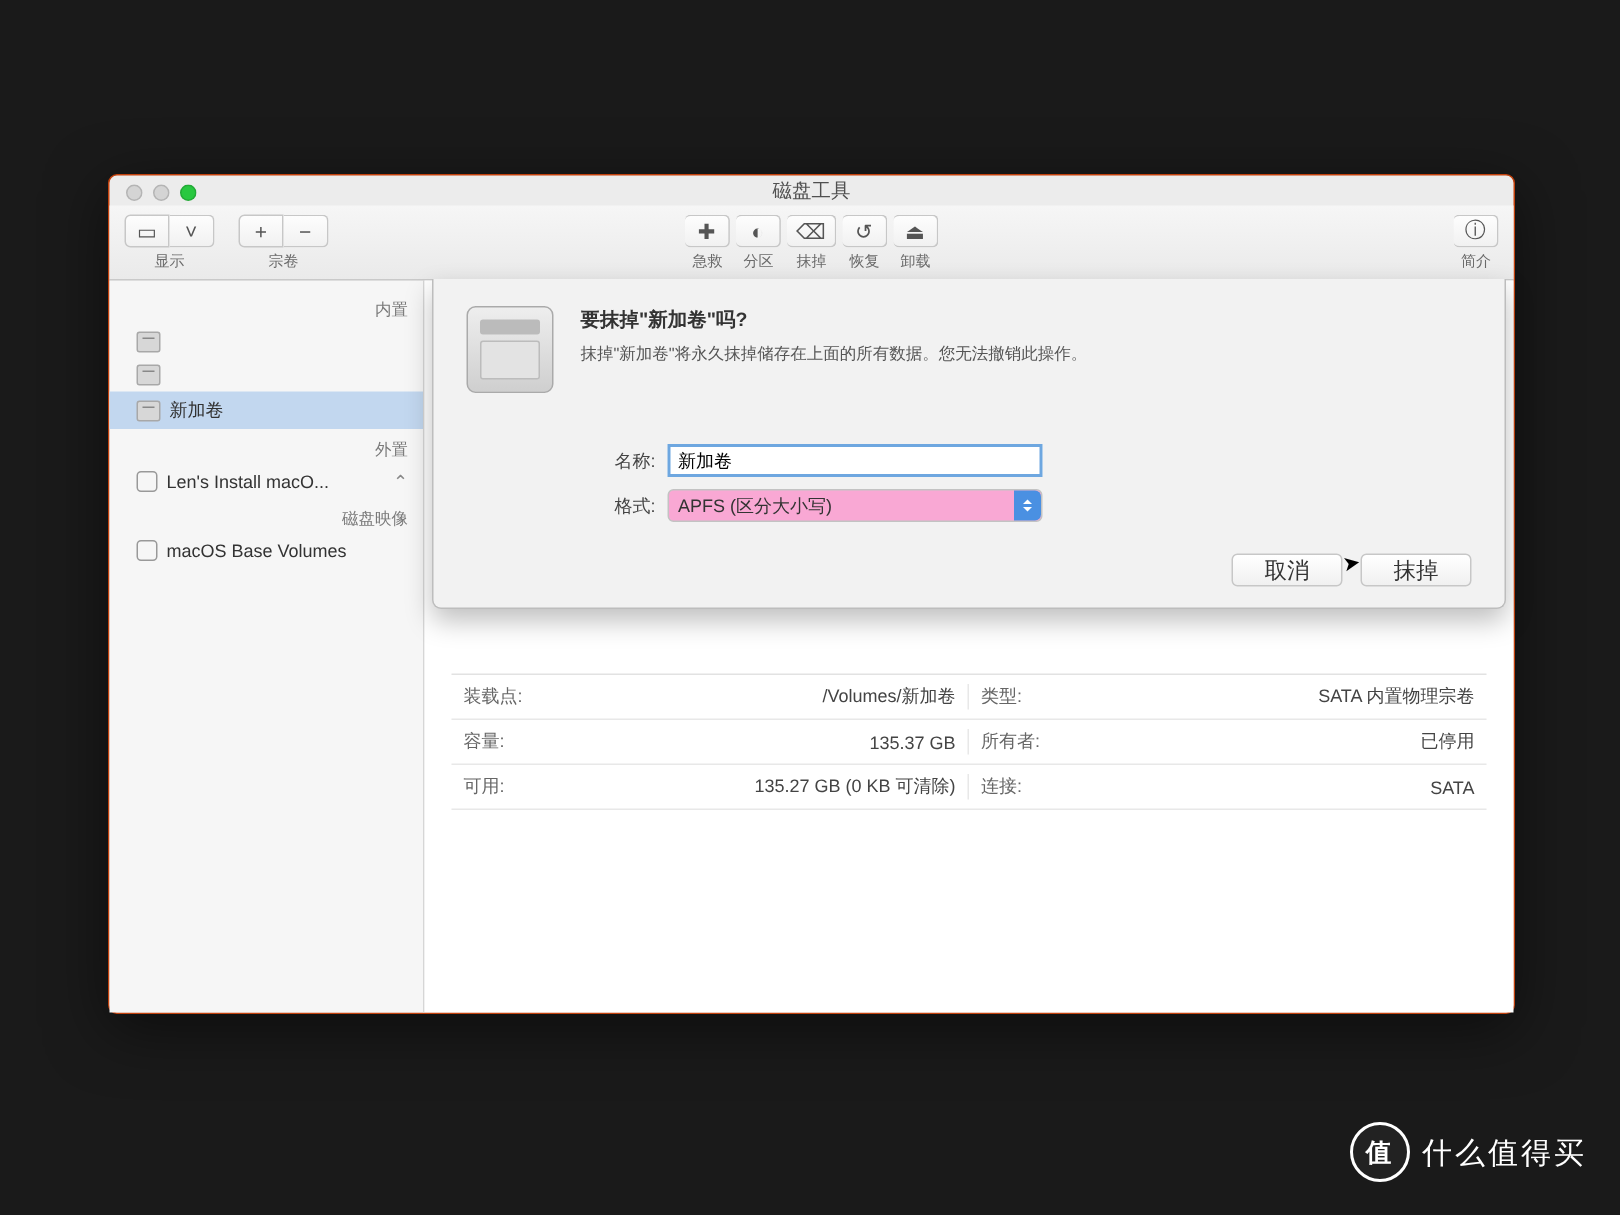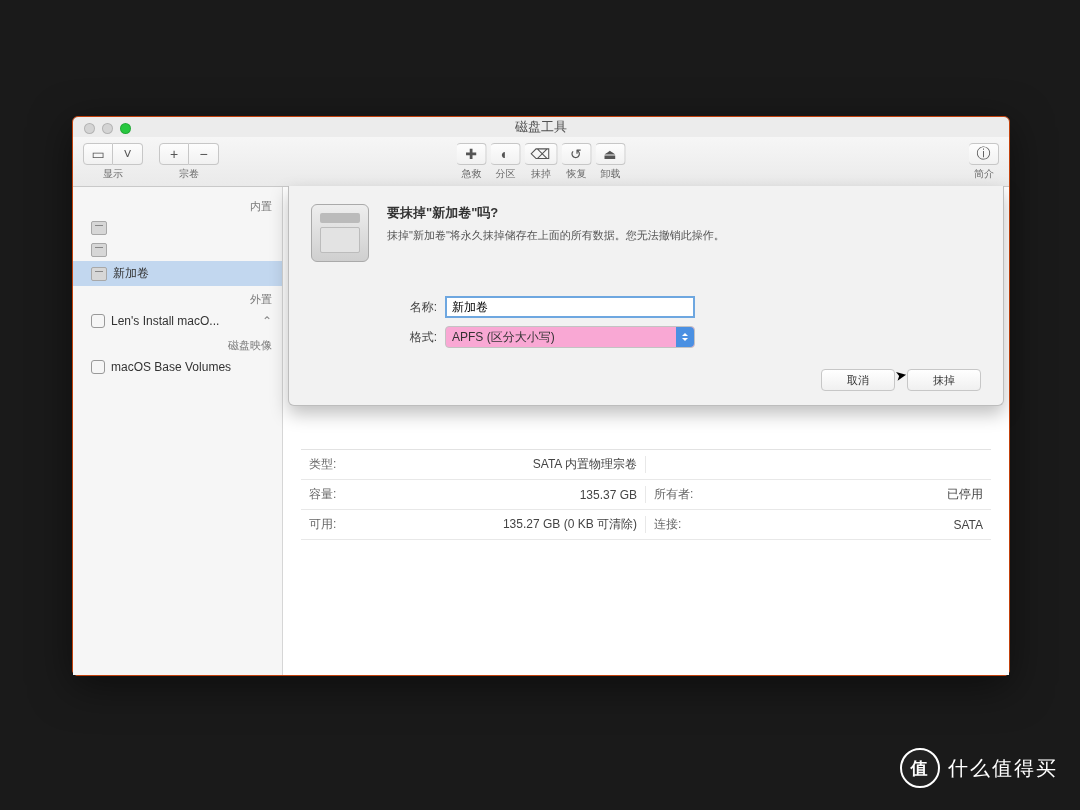--- a/index.html
+++ b/index.html
@@ -95,21 +95,21 @@
 .dlg-select .arrow {
   position: absolute; right: 0; top: 0; bottom: 0; width: 18px;
   background: #4a90e2; border-radius: 0 4px 4px 0;
   display: flex; flex-direction: column; align-items: center; justify-content: center;
 }
 .arrow::before { content:""; border: 3px solid transparent; border-bottom-color: #fff; margin-bottom: 1px; }
 .arrow::after { content:""; border: 3px solid transparent; border-top-color: #fff; margin-top: 1px; }
 .dlg-btns { margin-top: auto; display: flex; justify-content: flex-end; gap: 12px; }
 .dlg-btn {
   min-width: 74px; height: 22px; border: 1px solid #c7c7c7; border-radius: 4px;
-  background: linear-gradient(#fff,#f0f0f0); font-size: 11px; color: #333;
+  background: linear-gradient(#fff,#f0f0f0); font-size: 15px; color: #333;
   display: flex; align-items: center; justify-content: center;
 }
 .cursor { position: absolute; right: 96px; bottom: 22px; font-size: 14px; color: #000; transform: rotate(-10deg); }
 
 .watermark {
   position: absolute; right: 22px; bottom: 22px; display: flex; align-items: center; gap: 8px;
   color: #fff; font-size: 20px; letter-spacing: 2px;
 }
 .wm-badge {
   width: 40px; height: 40px; border-radius: 50%; background: #222; border: 2px solid #fff;
@@ -213,20 +213,24 @@
           <span>macOS Base Volumes</span>
         </div>
     </div>
 
     <div class="main">
       <div class="cap-box">135.37 GB</div>
       <div class="bar"></div>
 
       <div class="info-table">
         <div class="info-row">
+          <div class="info-half">
+              <div class="info-cell l">装载点:</div>
+              <div class="info-cell v">/Volumes/新加卷</div>
+            </div>
           <div class="info-half">
               <div class="info-cell l">类型:</div>
               <div class="info-cell v">SATA 内置物理宗卷</div>
             </div>
         </div>
         <div class="info-row">
           <div class="info-half">
               <div class="info-cell l">容量:</div>
               <div class="info-cell v">135.37 GB</div>
             </div>

